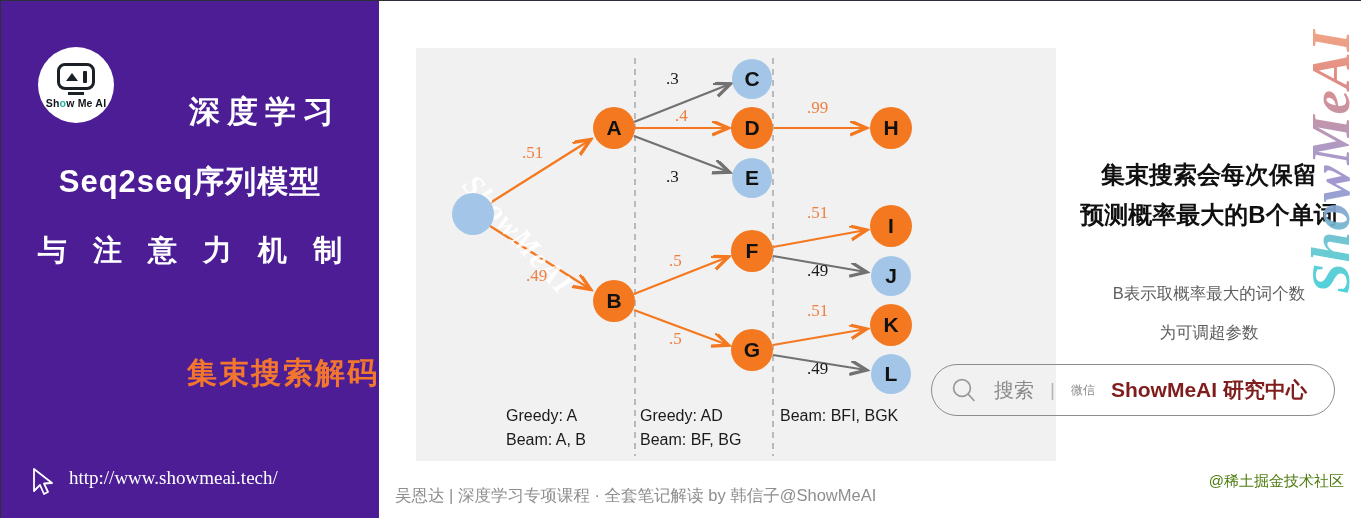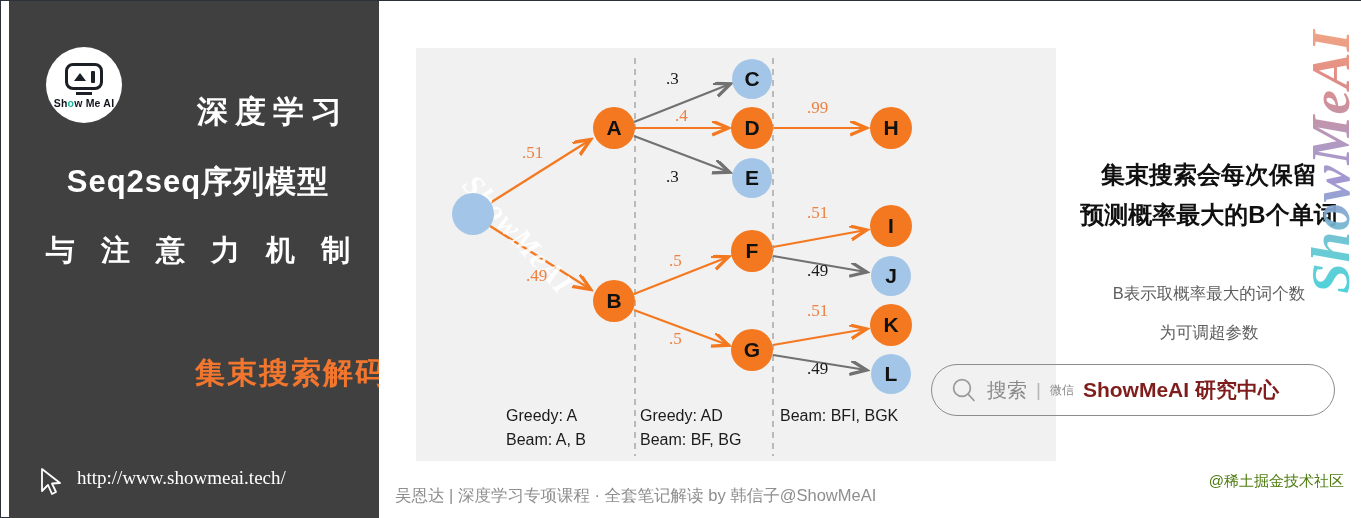--- a/index.html
+++ b/index.html
@@ -13,23 +13,22 @@
     position: relative;
     width: 1361px; height: 518px;
     background: #ffffff;
     border: 1px solid #2c3038;
   }
 
   
   #sidebar {
     position: absolute; left: 0; top: 0;
     width: 378px; height: 518px;
-    background: #404040;
+    background: #4c1d95;
     overflow: hidden;
-    margin-left: 8px;
   }
   #logo-badge {
     position: absolute; left: 37px; top: 46px;
     width: 76px; height: 76px;
     border-radius: 50%;
     background: #ffffff;
     display: flex; flex-direction: column;
     align-items: center; justify-content: center;
   }
   #logo-face {
@@ -173,21 +172,21 @@
   }
 
   
   #search-pill {
     position: absolute; left: 552px; top: 363px;
     width: 404px; height: 52px;
     border: 1.4px solid #8d8d8d;
     border-radius: 26px;
     background: transparent;
     display: flex; align-items: center;
-    padding-left: 18px; gap: 9px;
+    padding-left: 18px; gap: 16px;
   }
   #search-glass { width: 28px; height: 28px; flex: 0 0 auto; }
   #search-label { font-size: 20px; color: #8a8a8a; white-space: nowrap; }
   #search-sep { font-size: 19px; color: #b5b5b5; }
   #search-wechat { font-size: 12px; color: #8a8a8a; white-space: nowrap; }
   #search-brand {
     font-size: 21px; font-weight: bold; color: #7f1d1d;
     white-space: nowrap; margin-left: 0;
   }
 

